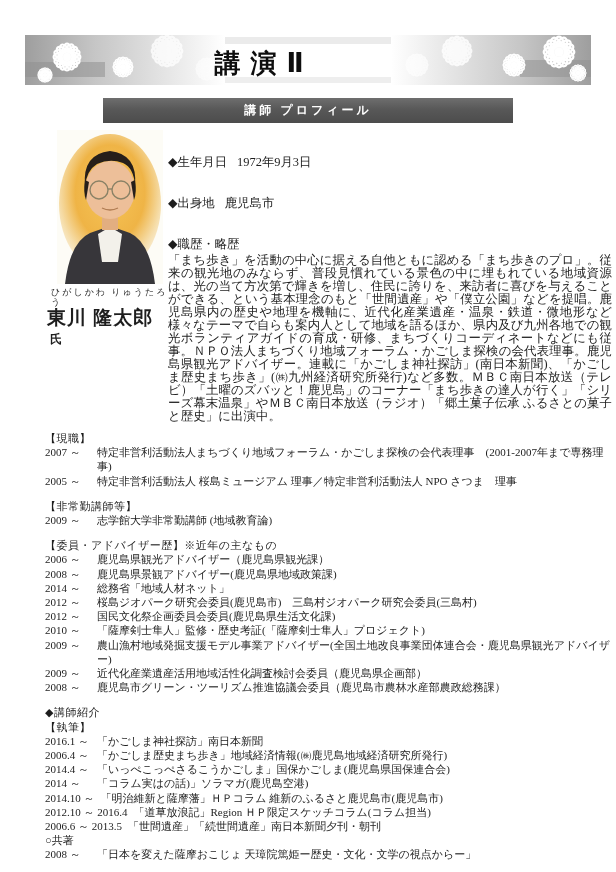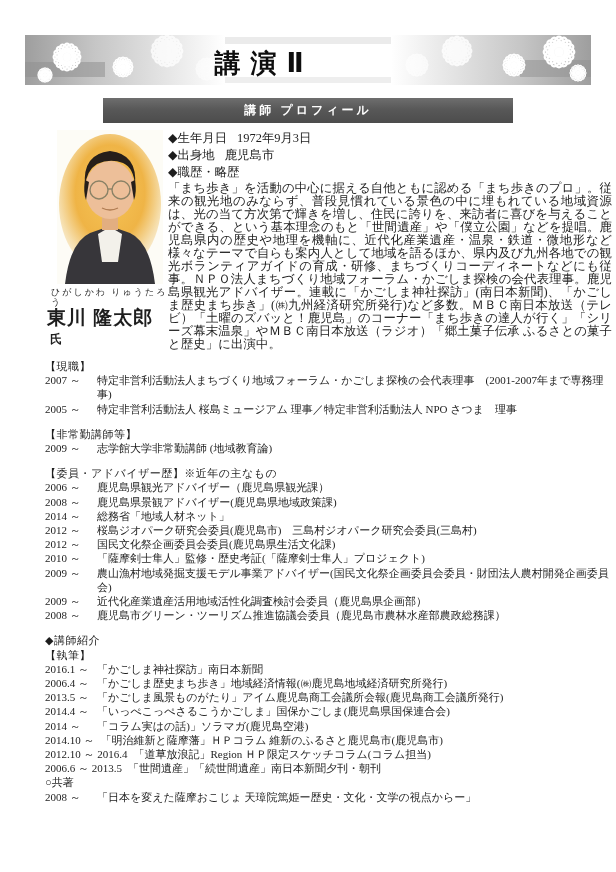--- a/index.html
+++ b/index.html
@@ -27,21 +27,21 @@
   .content{position:absolute;left:45px;top:130px;width:567px;}
   .profile-row{display:flex;}
   .left-col{flex:0 0 123px;width:123px;}
   .photo-frame{width:106px;height:154px;margin-left:12px;overflow:hidden;background:#fdfcf6;}
   .name-block{margin-top:4px;margin-left:2px;line-height:1.1;}
   .furigana{font-size:9px;letter-spacing:2px;color:#2a2a2a;display:block;margin-left:4px;}
   .name-line{font-family:"Liberation Sans","DejaVu Sans",sans-serif;font-weight:bold;}
   .name-main{font-size:19px;letter-spacing:1px;}
   .hon{font-size:12px;margin-left:3px;}
   .right-col{flex:1;font-size:12.4px;}
-  .field-line{line-height:17px;white-space:nowrap;}
+  .field-line{line-height:17px;white-space:nowrap;margin-top:24px;}
   .field-label{margin-right:10px;}
   .bio{text-align:justify;line-height:13px;margin-top:1px;letter-spacing:0.1px;}
   
   .sections{margin-top:8px;font-size:11px;}
   .line{line-height:14.2px;min-height:14.2px;}
   .line.heading,.line.heading2{letter-spacing:0.5px;}
   .line.item{display:flex;}
   .year{flex:0 0 auto;min-width:46px;margin-right:6px;white-space:nowrap;}
   .itext{flex:1;}
   .gap{height:11px;}
@@ -181,21 +181,21 @@
       <div class="line item">
         <span class="year">2012 ～</span>
         <span class="itext">国民文化祭企画委員会委員(鹿児島県生活文化課)</span>
       </div>
       <div class="line item">
         <span class="year">2010 ～</span>
         <span class="itext">「薩摩剣士隼人」監修・歴史考証(「薩摩剣士隼人」プロジェクト)</span>
       </div>
       <div class="line item">
         <span class="year">2009 ～</span>
-        <span class="itext">農山漁村地域発掘支援モデル事業アドバイザー(国民文化祭企画委員会委員・財団法人農村開発企画委員会)</span>
+        <span class="itext">農山漁村地域発掘支援モデル事業アドバイザー(全国土地改良事業団体連合会・鹿児島県観光アドバイザー)</span>
       </div>
       <div class="line item">
         <span class="year">2009 ～</span>
         <span class="itext">近代化産業遺産活用地域活性化調査検討会委員（鹿児島県企画部）</span>
       </div>
       <div class="line item">
         <span class="year">2008 ～</span>
         <span class="itext">鹿児島市グリーン・ツーリズム推進協議会委員（鹿児島市農林水産部農政総務課）</span>
       </div>
       <div class="gap"></div>
@@ -203,24 +203,20 @@
       <div class="line heading">【執筆】</div>
       <div class="line item">
         <span class="year">2016.1 ～</span>
         <span class="itext">「かごしま神社探訪」南日本新聞</span>
       </div>
       <div class="line item">
         <span class="year">2006.4 ～</span>
         <span class="itext">「かごしま歴史まち歩き」地域経済情報(㈱鹿児島地域経済研究所発行)</span>
       </div>
       <div class="line item">
-        <span class="year">2013.5 ～</span>
-        <span class="itext">「かごしま風景ものがたり」アイム鹿児島商工会議所会報(鹿児島商工会議所発行)</span>
-      </div>
-      <div class="line item">
         <span class="year">2014.4 ～</span>
         <span class="itext">「いっぺこっぺさるこうかごしま」国保かごしま(鹿児島県国保連合会)</span>
       </div>
       <div class="line item">
         <span class="year">2014 ～</span>
         <span class="itext">「コラム実はの話)」ソラマガ(鹿児島空港)</span>
       </div>
       <div class="line item">
         <span class="year">2014.10 ～</span>
         <span class="itext">「明治維新と薩摩藩」ＨＰコラム 維新のふるさと鹿児島市(鹿児島市)</span>

